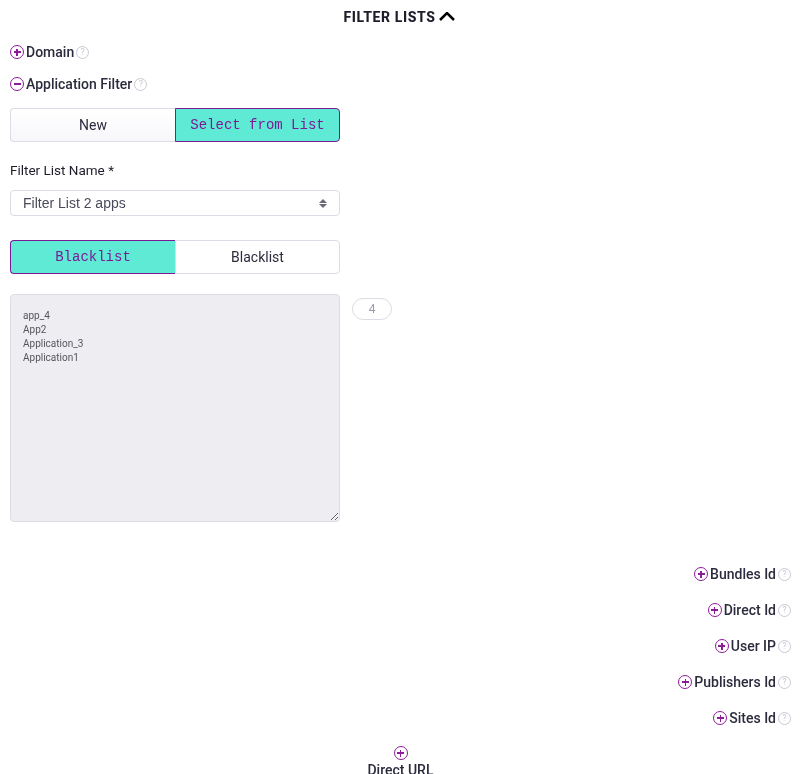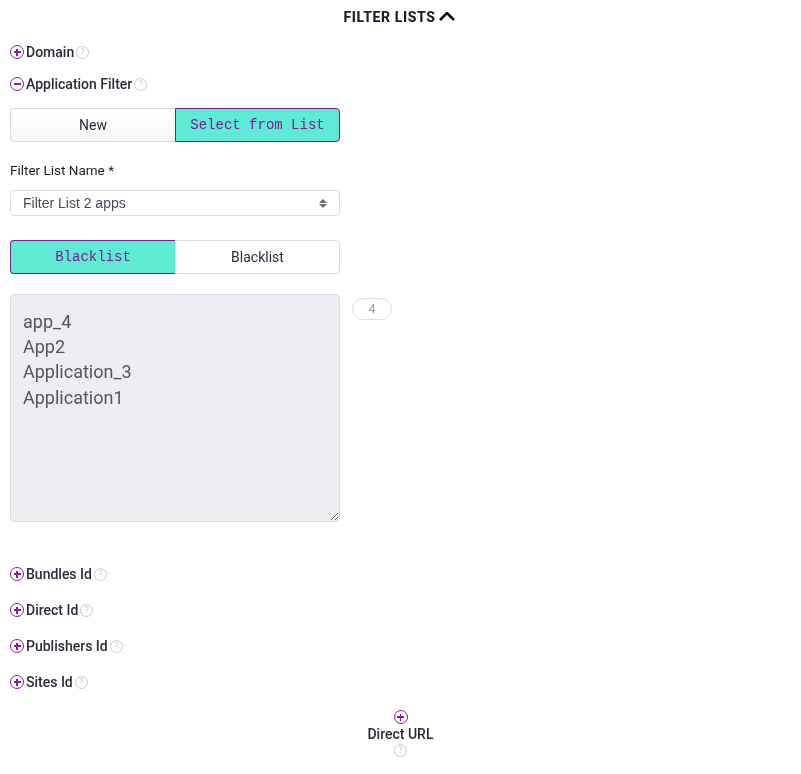--- a/index.html
+++ b/index.html
@@ -151,39 +151,39 @@
     align-items: flex-start;
     gap: 12px;
   }
   .list-area {
     width: 330px;
     height: 228px;
     border: 1px solid #dcdce4;
     border-radius: 4px;
     background: #eeeef2;
     padding: 14px 12px;
-    font-size: 18px;
+    font-size: 10px;
     color: #55555f;
     line-height: 1.4;
     resize: both;
     overflow: auto;
     position: relative;
   }
   .count-badge {
     width: 40px; height: 22px;
     border: 1px solid #dcdce4;
     border-radius: 11px;
     display: flex; align-items: center; justify-content: center;
     font-size: 12px;
     color: #9a9aaa;
     margin-top: 4px;
   }
 
   .lower-list { margin-top: 44px; }
-  .lower-list .filter-row { margin-bottom: 20px; }
+  .lower-list .filter-row { margin-bottom: 20px; justify-content: flex-end; }
 </style>
 </head>
 <body>
 
 <div class="header-row">
   <div class="header-title">FILTER LISTS</div>
   <div class="chevron">
     <svg width="16" height="10" viewBox="0 0 16 10">
         <polyline points="1,8 8,1 15,8"></polyline>
       </svg>
@@ -236,20 +236,25 @@
     <span class="filter-label">Bundles Id</span>
     <span class="help-icon"></span>
   </div>
   <div class="filter-row">
     <span class="circ-icon plus"></span>
     <span class="filter-label">Direct Id</span>
     <span class="help-icon"></span>
   </div>
   <div class="filter-row">
     <span class="circ-icon plus"></span>
+    <span class="filter-label">User IP</span>
+    <span class="help-icon"></span>
+  </div>
+  <div class="filter-row">
+    <span class="circ-icon plus"></span>
     <span class="filter-label">Publishers Id</span>
     <span class="help-icon"></span>
   </div>
   <div class="filter-row">
     <span class="circ-icon plus"></span>
     <span class="filter-label">Sites Id</span>
     <span class="help-icon"></span>
   </div>
   <div class="filter-row" style="margin-bottom:0;flex-direction:column;">
     <span class="circ-icon plus"></span>

